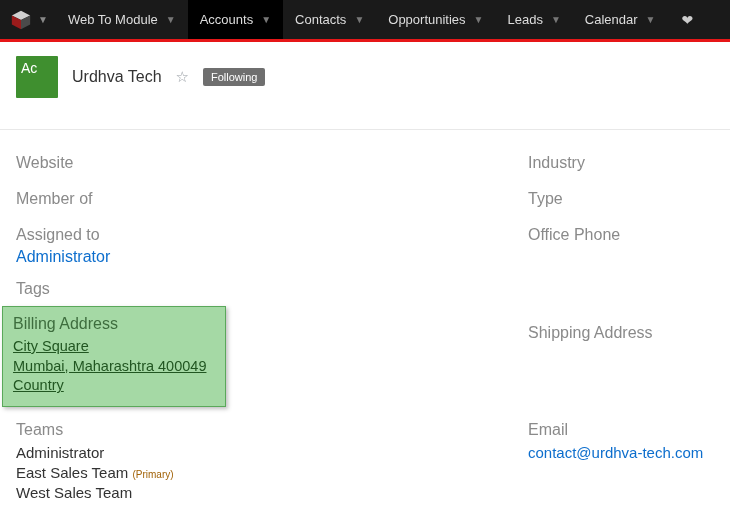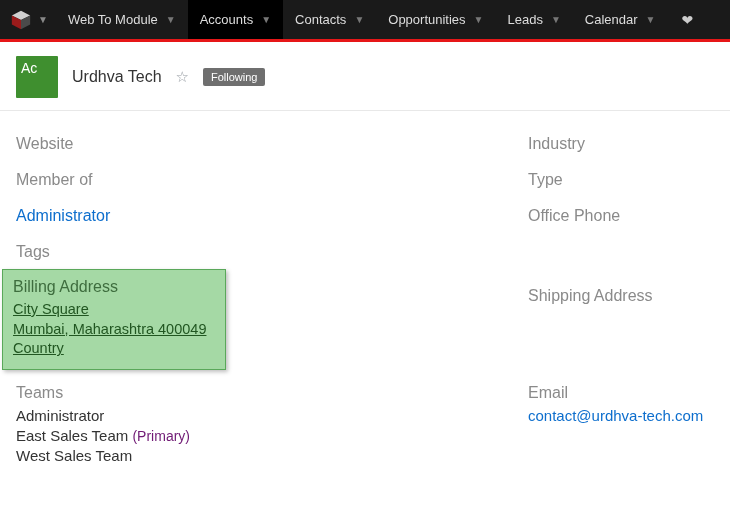--- a/index.html
+++ b/index.html
@@ -53,21 +53,21 @@
     display: flex;
     align-items: center;
     padding: 0 14px;
     color: #ccc;
     cursor: pointer;
   }
   
   .record-header {
     display: flex;
     align-items: center;
-    padding: 14px 16px 12px 16px;
+    padding: 14px 16px 31px 16px;
     gap: 14px;
     border-bottom: 1px solid #e8e8e8;
   }
   .avatar {
     width: 42px;
     height: 42px;
     background: #3f8f2f;
     color: #fff;
     font-size: 14px;
     display: flex;
@@ -110,22 +110,22 @@
     font-size: 16px;
     color: #8a8a8a;
     margin-bottom: 4px;
   }
   .val {
     font-size: 15px;
     color: #333;
     line-height: 1.35;
   }
   .val .muted {
-    color: #701a75;
-    font-size: 14px;
+    color: #a16207;
+    font-size: 10px;
   }
   .link { color: #0d6ecd; cursor: pointer; }
   .link-assigned { color: #0d6ecd; font-size: 16px; cursor: pointer; }
   
   .billing-highlight {
     background: #a5d9a5;
     border: 1px solid #5aa85a;
     box-shadow: 2px 2px 4px rgba(0,0,0,0.25);
     padding: 8px 10px 10px 10px;
     margin-left: -14px;
@@ -204,20 +204,21 @@
     <div class="cell cell-left">
       <div class="lbl">Member of</div>
     </div>
     <div class="cell cell-right">
       <div class="lbl">Type</div>
     </div>
   </div>
 
   <div class="row">
     <div class="cell cell-left">
+      <div class="lbl">Assigned to</div>
       <div class="link-assigned">Administrator</div>
     </div>
     <div class="cell cell-right">
       <div class="lbl">Office Phone</div>
     </div>
   </div>
 
   <div class="row">
     <div class="cell cell-left">
       <div class="lbl">Tags</div>

